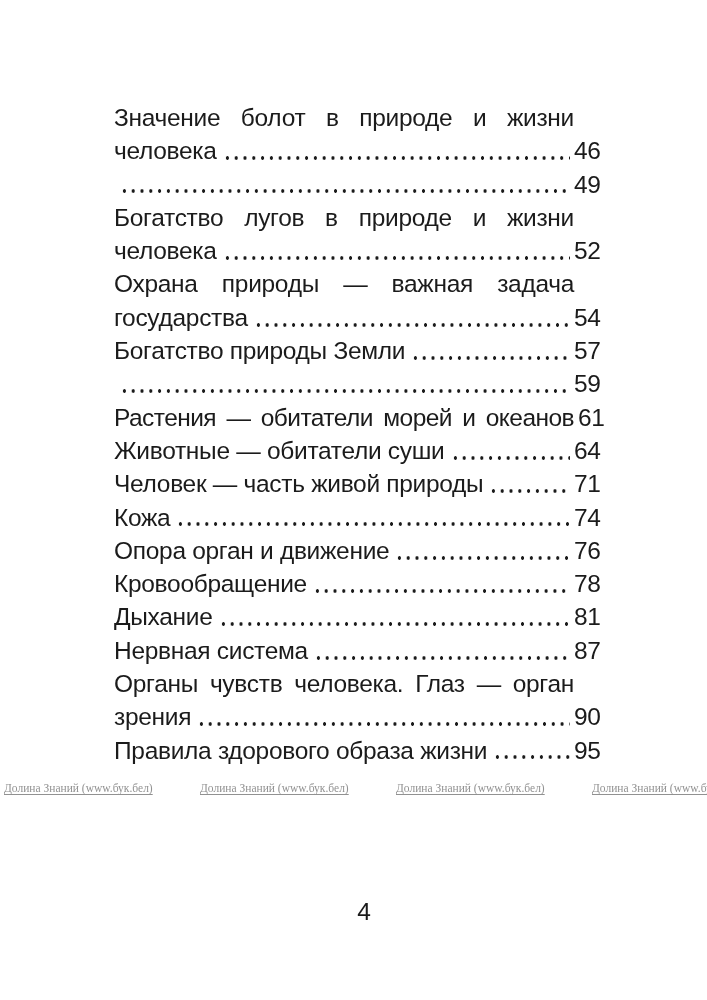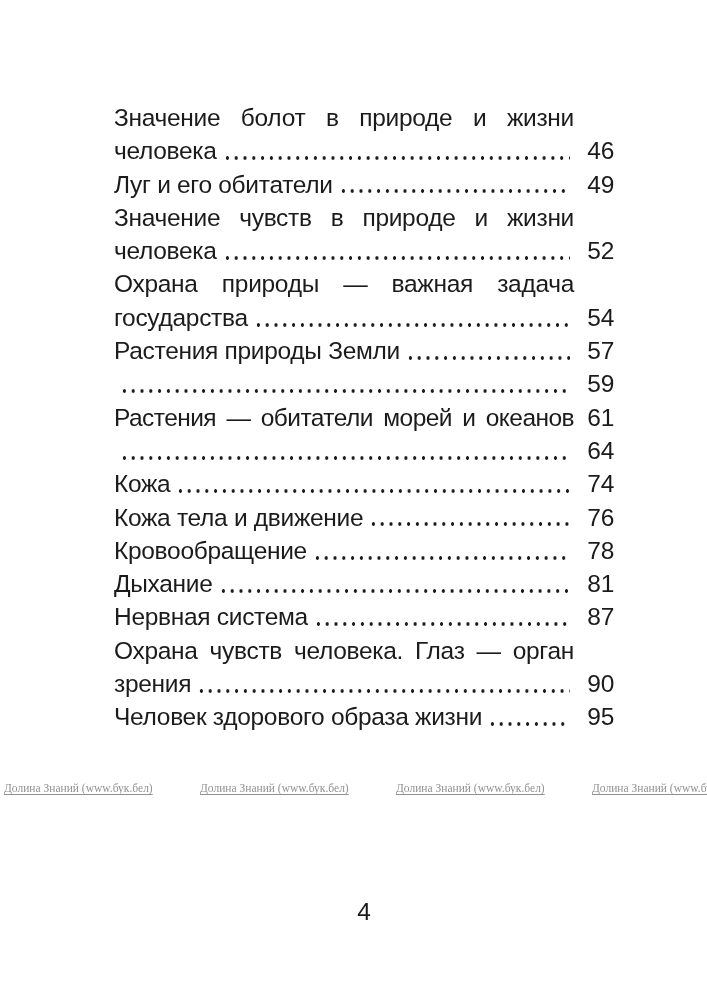--- a/index.html
+++ b/index.html
@@ -29,21 +29,21 @@
     min-width: 0;
     margin: 0 4px 0 5px;
     background-image: radial-gradient(circle, #1b1b1b 1.55px, rgba(0,0,0,0) 1.95px);
     background-size: 8.8px 4px;
     background-repeat: repeat-x;
     background-position: 1px calc(100% - 7.5px);
   }
   .row .pg {
     flex: 0 0 auto;
     width: 40px;
-    text-align: right;
+    text-align: left;
   }
   
   .row.wrap {
     display: block;
     text-align: justify;
     text-align-last: justify;
     padding-right: 40px;
   }
   .row.fill .t {
     flex: 1 1 auto;
@@ -82,86 +82,91 @@
 <body>
 
 <main class="toc">
     <div class="row wrap">Значение болот в природе и жизни</div>
     <div class="row leader">
       <span class="t">человека</span>
       <span class="dots"></span>
       <span class="pg">46</span>
     </div>
     <div class="row leader">
-      <span class="t">Луг и его обитатели</span>
       <span class="dots"></span>
       <span class="pg">49</span>
     </div>
-    <div class="row wrap">Значение чувств в природе и жизни</div>
+    <div class="row wrap">Богатство лугов в природе и жизни</div>
     <div class="row leader">
       <span class="t">человека</span>
       <span class="dots"></span>
       <span class="pg">52</span>
     </div>
     <div class="row wrap">Охрана природы — важная задача</div>
     <div class="row leader">
       <span class="t">государства</span>
       <span class="dots"></span>
       <span class="pg">54</span>
     </div>
     <div class="row leader">
-      <span class="t">Растения природы Земли</span>
+      <span class="t">Богатство природы Земли</span>
       <span class="dots"></span>
       <span class="pg">57</span>
     </div>
     <div class="row leader">
       <span class="dots"></span>
       <span class="pg">59</span>
     </div>
     <div class="row fill">
       <span class="t">Растения — обитатели морей и океанов</span>
       <span class="pg">61</span>
     </div>
     <div class="row leader">
+      <span class="t">Животные — обитатели суши</span>
       <span class="dots"></span>
       <span class="pg">64</span>
+    </div>
+    <div class="row leader">
+      <span class="t">Человек — часть живой природы</span>
+      <span class="dots"></span>
+      <span class="pg">71</span>
     </div>
     <div class="row leader">
       <span class="t">Кожа</span>
       <span class="dots"></span>
       <span class="pg">74</span>
     </div>
     <div class="row leader">
-      <span class="t">Кожа тела и движение</span>
+      <span class="t">Опора орган и движение</span>
       <span class="dots"></span>
       <span class="pg">76</span>
     </div>
     <div class="row leader">
       <span class="t">Кровообращение</span>
       <span class="dots"></span>
       <span class="pg">78</span>
     </div>
     <div class="row leader">
       <span class="t">Дыхание</span>
       <span class="dots"></span>
       <span class="pg">81</span>
     </div>
     <div class="row leader">
       <span class="t">Нервная система</span>
       <span class="dots"></span>
       <span class="pg">87</span>
     </div>
-    <div class="row wrap">Охрана чувств человека. Глаз — орган</div>
+    <div class="row wrap">Органы чувств человека. Глаз — орган</div>
     <div class="row leader">
       <span class="t">зрения</span>
       <span class="dots"></span>
       <span class="pg">90</span>
     </div>
     <div class="row leader">
-      <span class="t">Человек здорового образа жизни</span>
+      <span class="t">Правила здорового образа жизни</span>
       <span class="dots"></span>
       <span class="pg">95</span>
     </div>
   </main>
 
 <div class="wm-layer">
     <span class="wm" style="left: 4px; color: rgb(126, 126, 126);">Долина Знаний (www.бук.бел)</span>
     <span class="wm" style="left: 200px; color: rgb(126, 126, 126);">Долина Знаний (www.бук.бел)</span>
     <span class="wm" style="left: 396px; color: rgb(126, 126, 126);">Долина Знаний (www.бук.бел)</span>
     <span class="wm" style="left: 592px; color: rgb(126, 126, 126);">Долина Знаний (www.бук.бел)</span>

